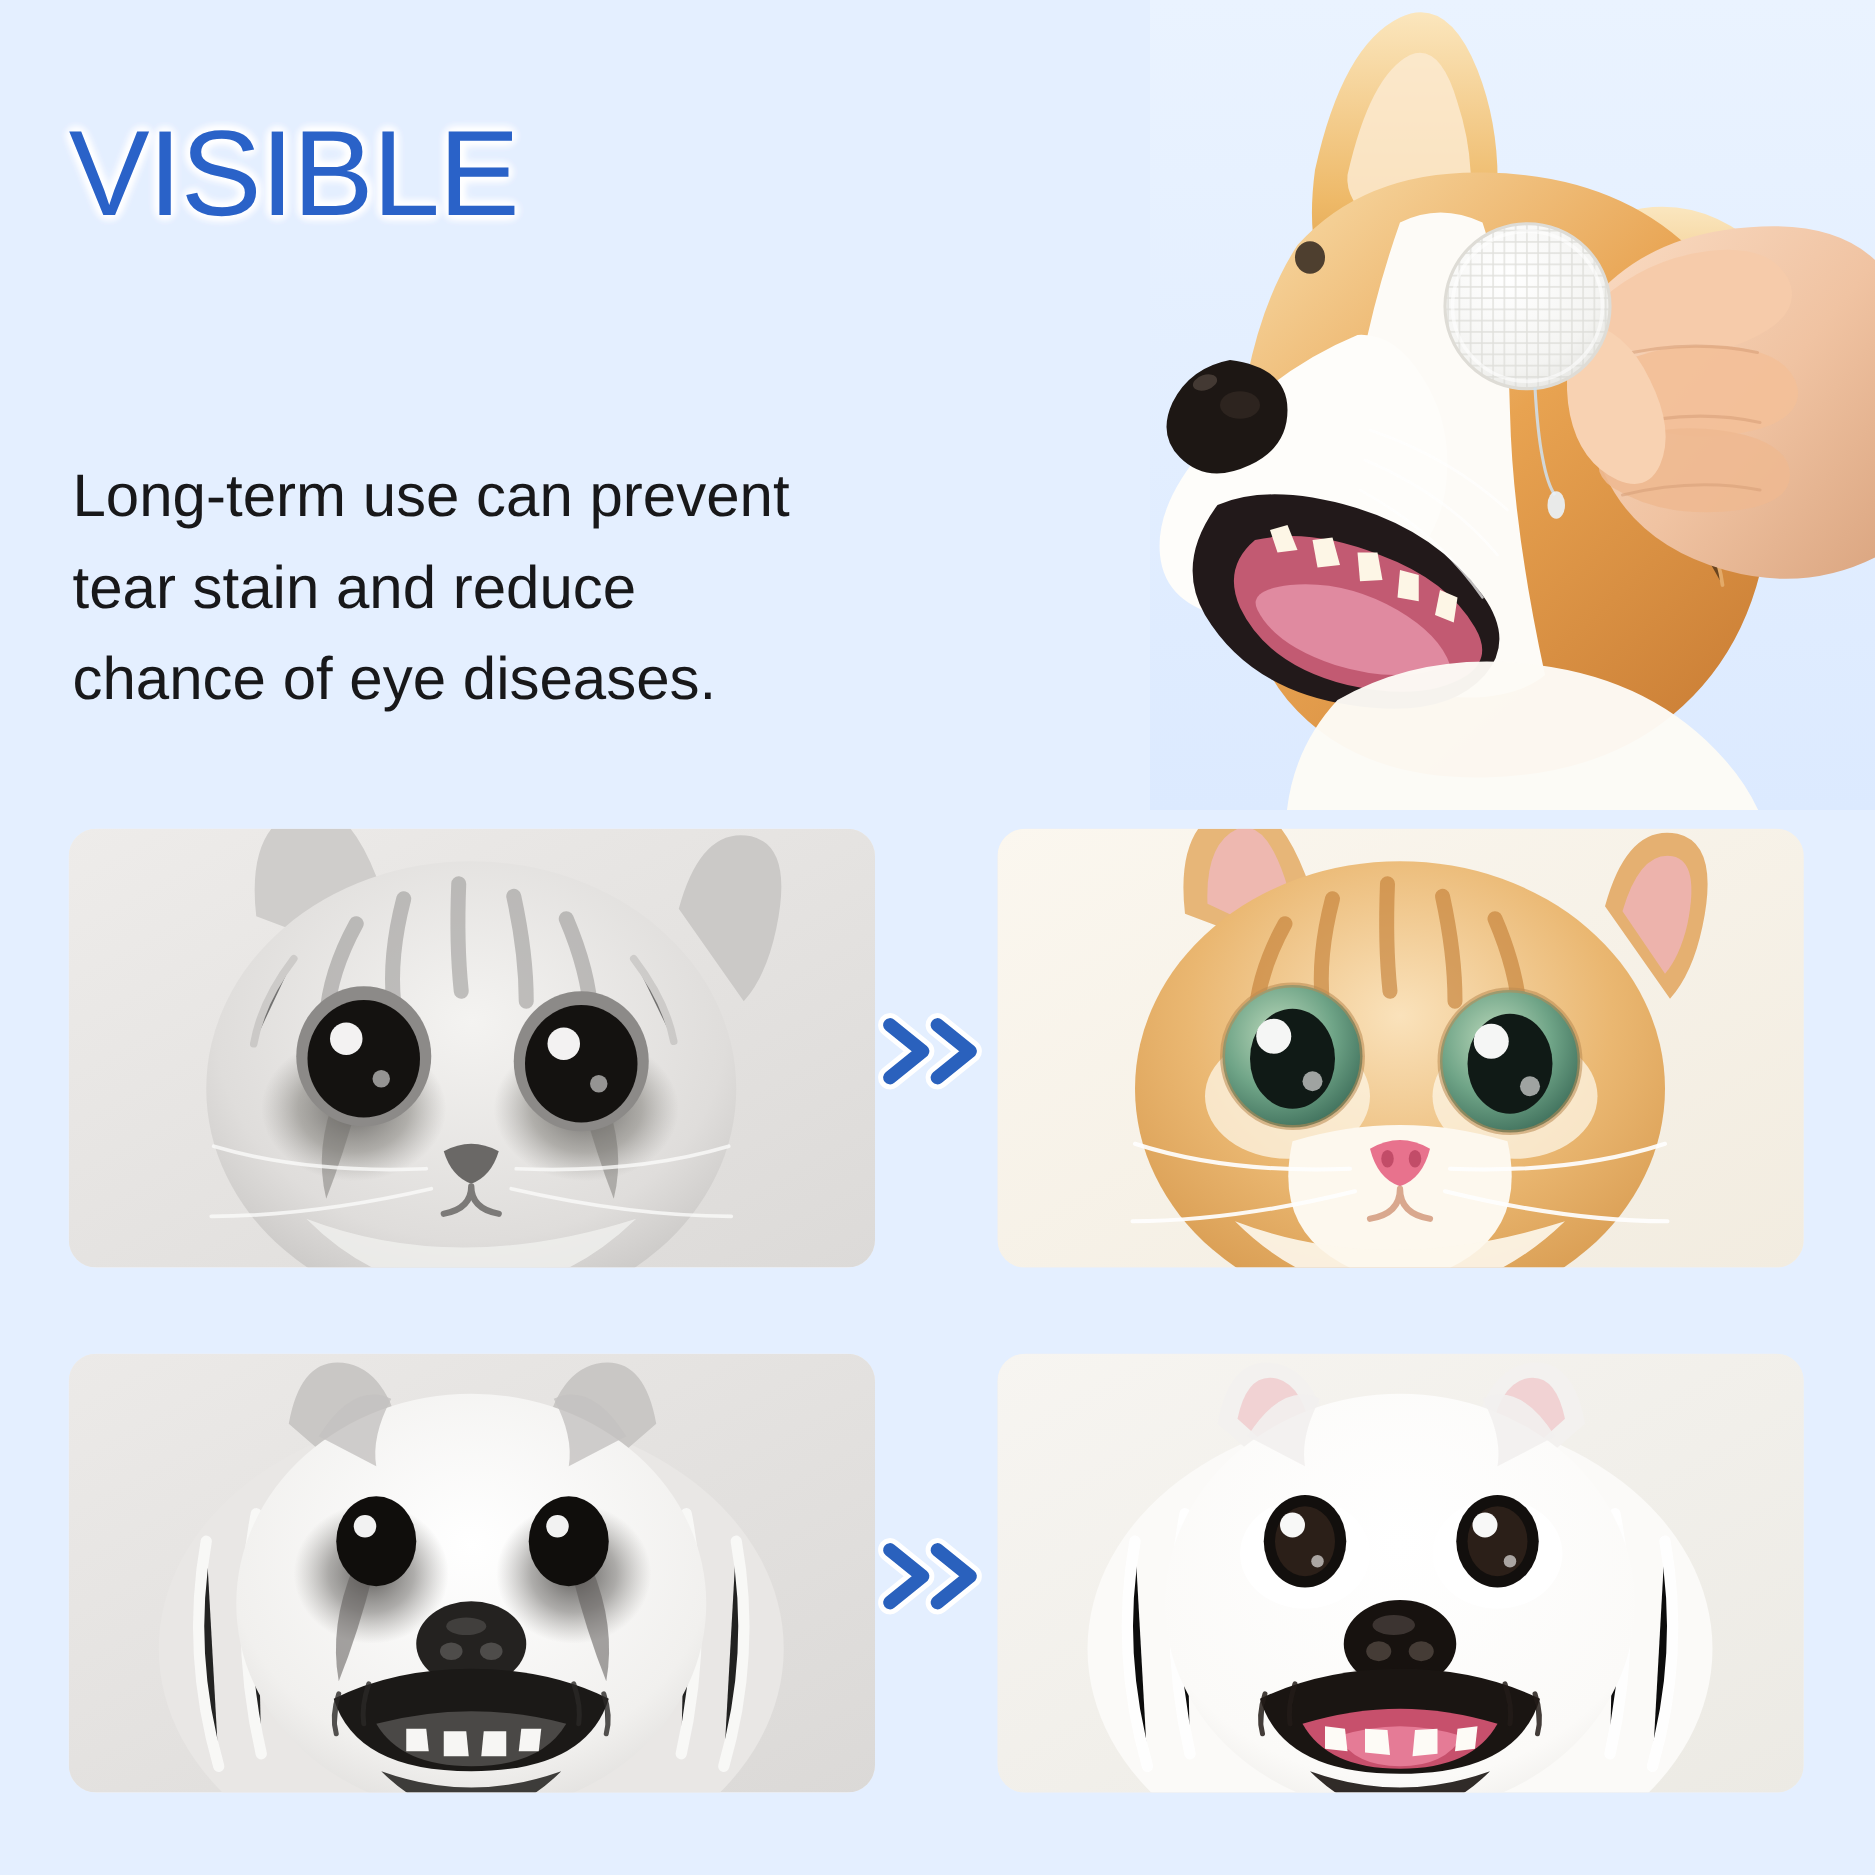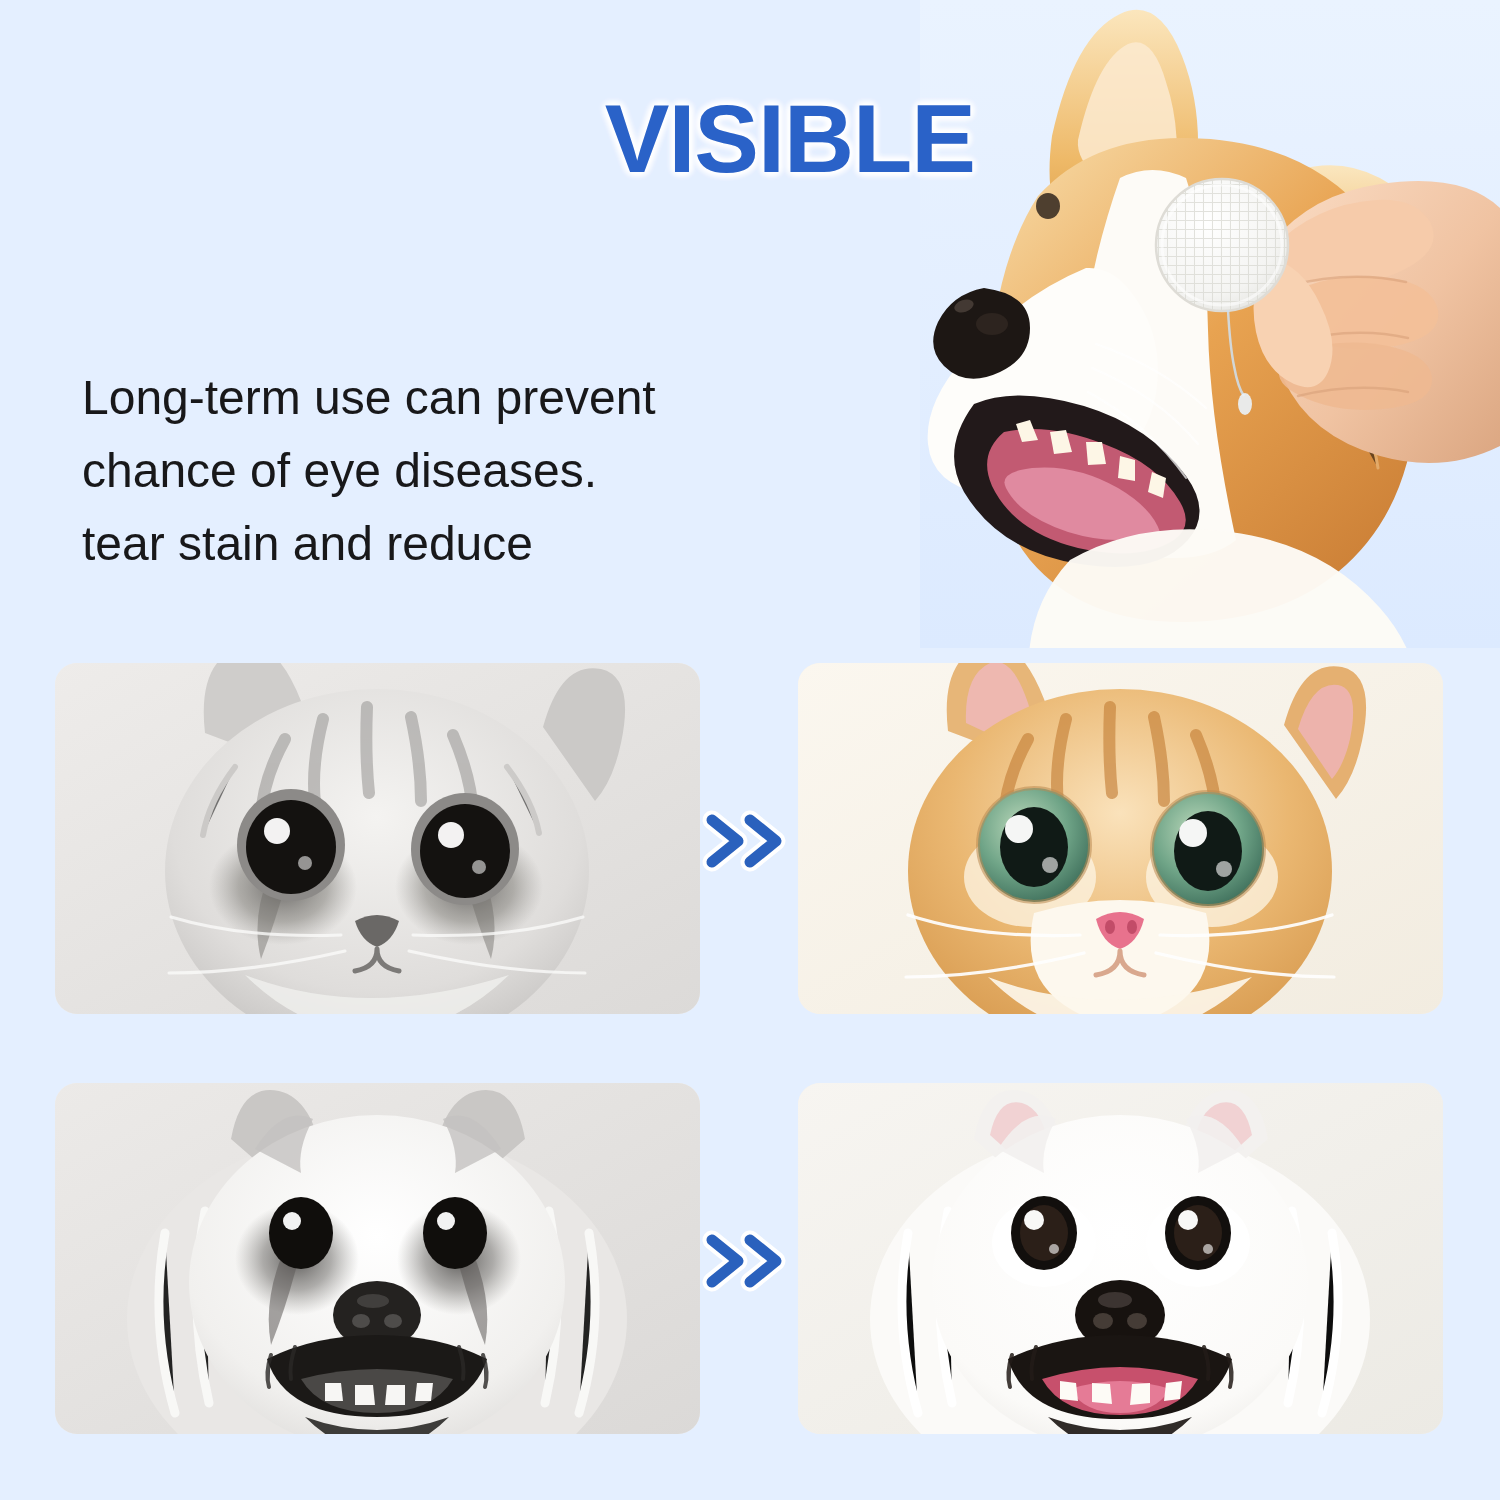--- a/index.html
+++ b/index.html
@@ -20,43 +20,42 @@
   #hero-image svg { display:block; width:100%; height:100%; }
 
   
   #headline {
     position:absolute;
     left:55px; top:85px;
     width:920px;
   }
   .headline-line {
     font-size:97px;
-    font-weight:bold;
+    font-weight:normal;
     line-height:1.12;
     letter-spacing:-1px;
     color:#2a62c8;
     text-shadow:
       0 0 10px #ffffff, 0 0 10px #ffffff,
       3px 0 6px #ffffff, -3px 0 6px #ffffff,
       0 3px 6px #ffffff, 0 -3px 6px #ffffff;
     white-space:nowrap;
-    text-align:right;
   }
 
   
   #subcopy {
     position:absolute;
     left:58px; top:362px;
     width:830px;
     font-size:48px;
     line-height:1.52;
     color:#18181a;
     font-weight:300;
   }
-  #subcopy div { white-space:nowrap;margin-left:24px; }
+  #subcopy div { white-space:nowrap; }
 
   
   .compare-row { position:absolute; left:0; width:1500px; }
   #row-cats { top:663px; height:351px; }
   #row-dogs { top:1083px; height:351px; }
 
   .panel {
     position:absolute;
     top:0; height:351px;
     border-radius:22px;
@@ -196,22 +195,22 @@
     <ellipse cx="325" cy="404" rx="7" ry="11" fill="#eaf3fb" opacity="0.9"></ellipse>
   </svg>
 </div>
 
 <div id="headline">
   <div class="headline-line">VISIBLE</div>
 </div>
 
 <div id="subcopy">
   <div>Long-term use can prevent</div>
+  <div>tear stain and reduce</div>
   <div>chance of eye diseases.</div>
-  <div>tear stain and reduce</div>
 </div>
 
 <div class="compare-row" id="row-cats">
 
   <div class="panel left">
     <svg viewBox="0 0 645 351" preserveAspectRatio="xMidYMid slice">
       <defs>
         <linearGradient id="cbBg" x1="0" y1="0" x2="1" y2="1">
           <stop offset="0%" stop-color="#eeecea"></stop>
           <stop offset="100%" stop-color="#dcdad8"></stop>

